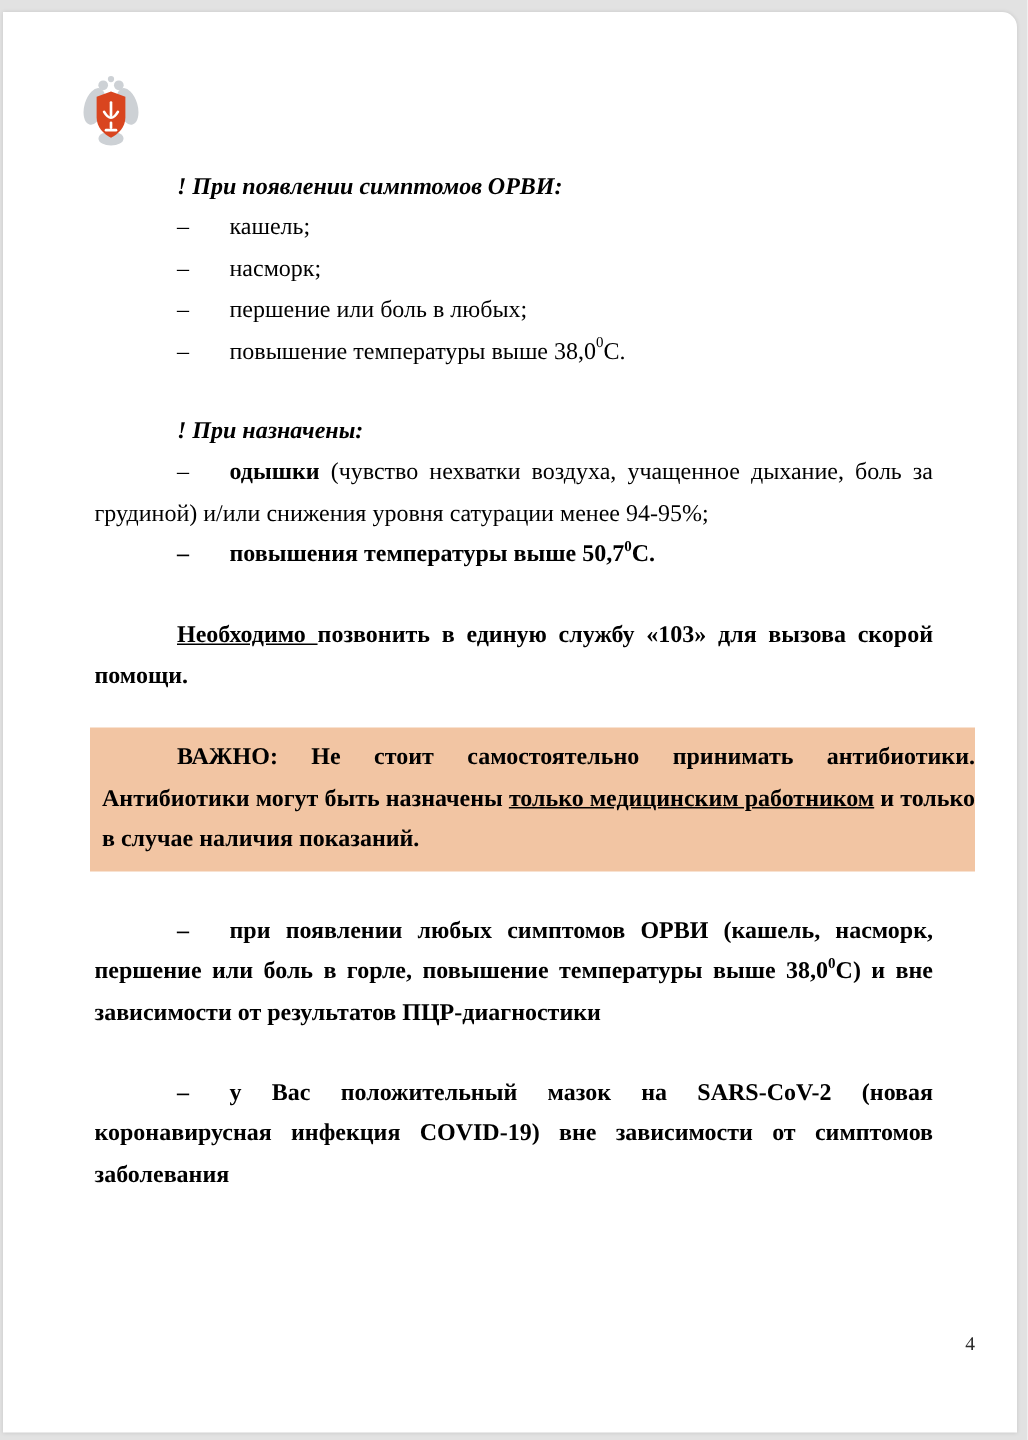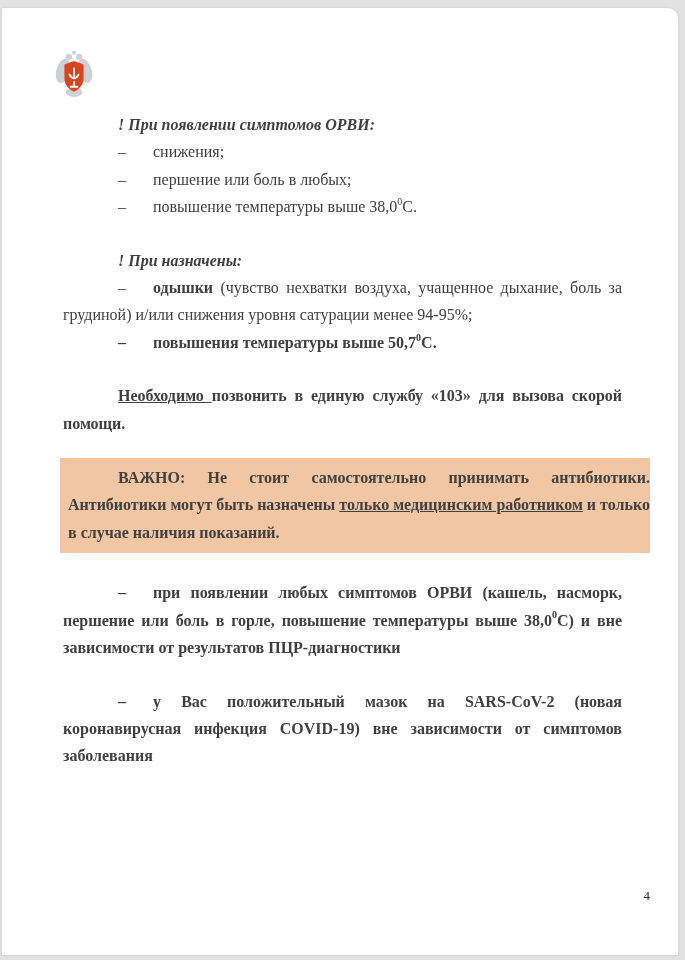--- a/index.html
+++ b/index.html
@@ -22,21 +22,21 @@
   .logo{display:flex;align-items:center;gap:9px;margin-left:-8px;}
   .logo svg{flex:0 0 auto;}
   .logo-text{font-family:"Liberation Sans", sans-serif;}
   .lt-bold{font-size:10.5px;font-weight:bold;color:#84888c;letter-spacing:.4px;line-height:13px;}
   .lt-light{font-size:10.5px;color:#9ba0a4;letter-spacing:.3px;line-height:13px;}
   
   .p{
     margin:0;
     font-size:16px;
     line-height:27.4px;
-    color:#404040;
+    color:#000000;
     text-align:justify;
   }
   .indent{text-indent:55px;}
   .b{font-weight:bold;}
   .u{text-decoration:underline;}
   .bi{font-weight:bold;font-style:italic;}
   .gap{margin-top:26px;}
   .gap2{margin-top:30px;}
   .hdr1{margin-top:13px;}
   .spacer{display:inline-block;width:27px;}
@@ -72,21 +72,22 @@
         <path d="M13.6 25.5 q4.4 7.5 8.8 0"></path>
         <path d="M18 19.5 v8.5"></path>
         <path d="M18 32.5 v3.2"></path>
         <path d="M14.8 37.2 h6.4"></path>
       </g>
     </svg>
   </header>
 
   <p class="p indent bi hdr1">! При появлении симптомов ОРВИ:</p>
 
-  <p class="p indent"><span>–</span><span class="spacer"></span><span>снижения;</span></p>
+  <p class="p indent"><span>–</span><span class="spacer"></span><span>кашель;</span></p>
+  <p class="p indent"><span>–</span><span class="spacer"></span><span>насморк;</span></p>
   <p class="p indent"><span>–</span><span class="spacer"></span><span>першение или боль в любых;</span></p>
   <p class="p indent"><span>–</span><span class="spacer"></span><span>повышение температуры выше 38,0</span><sup>0</sup><span>С.</span></p>
 
 
   <p class="p indent bi gap">! При назначены:</p>
 
   <p class="p indent"><span>–</span><span class="spacer"></span><span class="b">одышки</span><span> (чувство нехватки воздуха, учащенное дыхание, боль за грудиной) и/или снижения уровня сатурации менее 94-95%;</span></p>
   <p class="p indent b"><span>–</span><span class="spacer"></span><span>повышения температуры выше 50,7</span><sup>0</sup><span>С.</span></p>
 
   <p class="p indent b gap"><span class="u">Необходимо </span><span>позвонить в единую службу «103» для вызова скорой помощи.</span></p>

